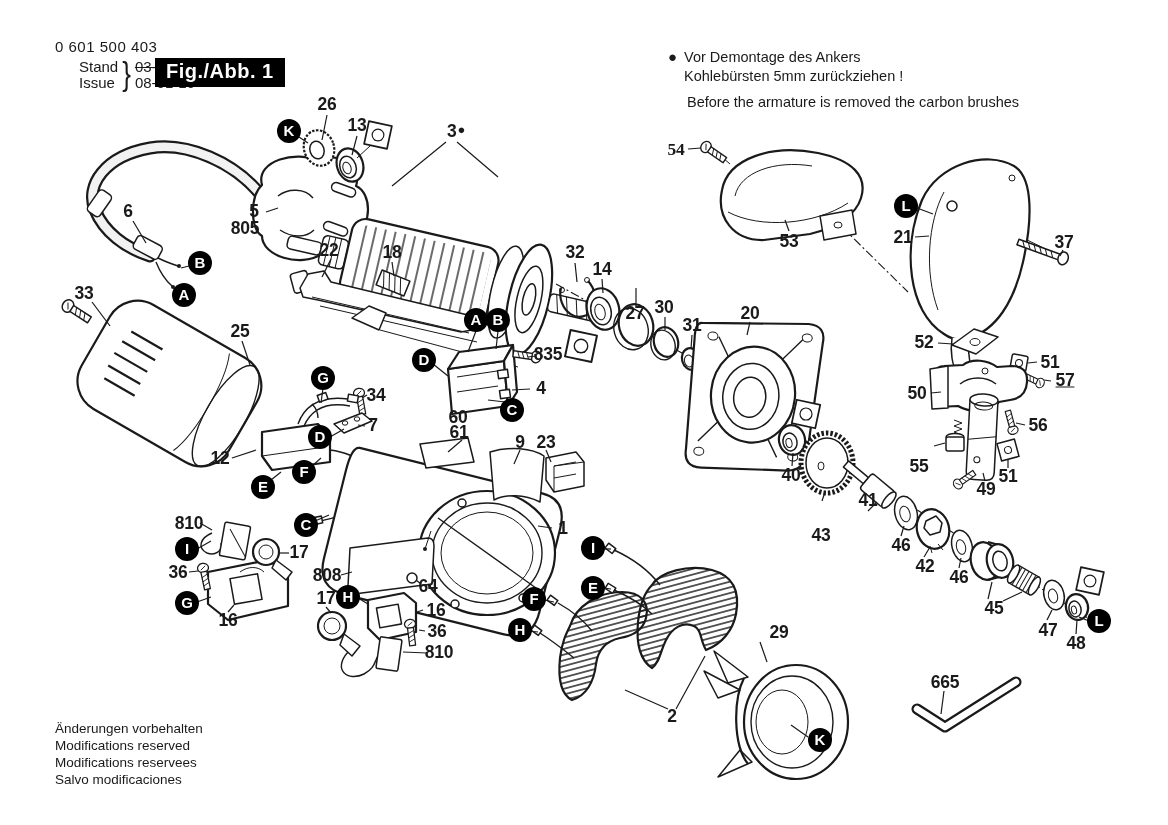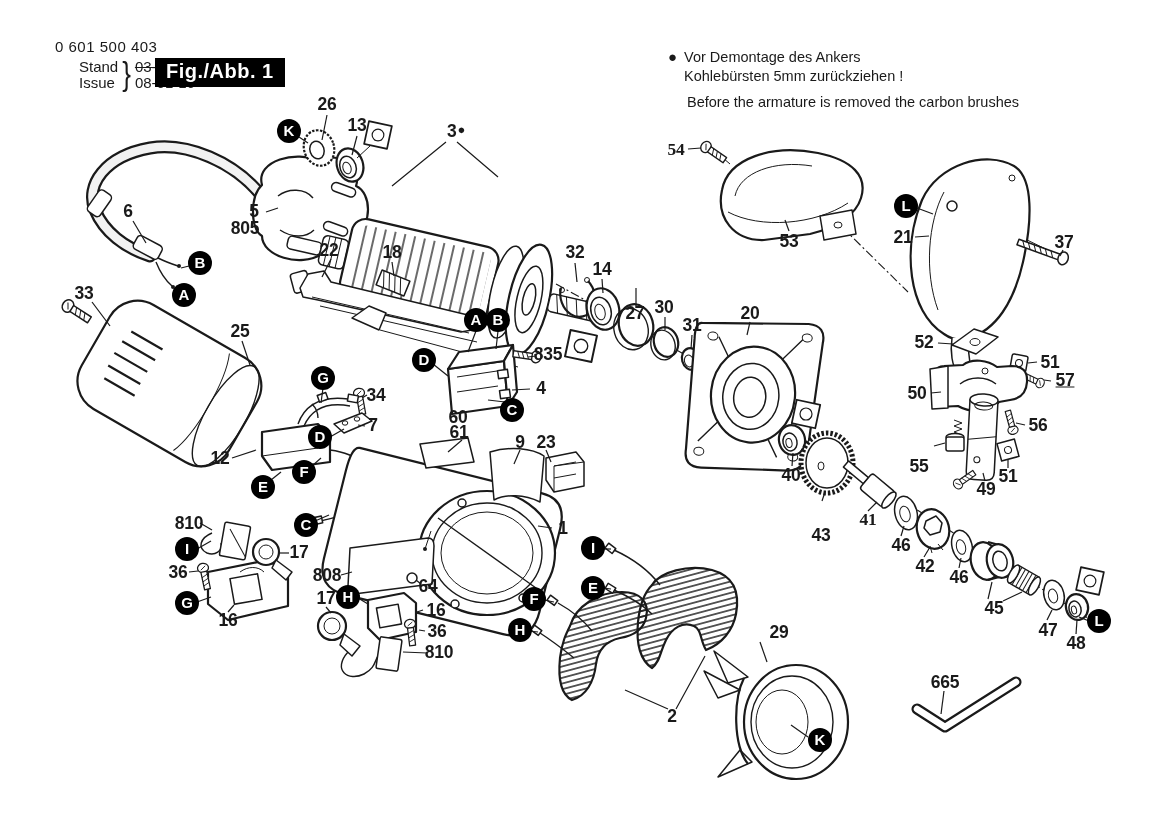--- a/index.html
+++ b/index.html
@@ -505,20 +505,26 @@
       <div>
         <div>Vor Demontage des Ankers</div>
         <div>Kohlebürsten 5mm zurückziehen !</div>
       </div>
     </div>
     <div class="note-en">
       <div>Before the armature is removed the carbon brushes</div>
     </div>
   </div>
 
+  <div class="footer">
+    <div>Änderungen vorbehalten</div>
+    <div>Modifications reserved</div>
+    <div>Modifications reservees</div>
+    <div>Salvo modificaciones</div>
+  </div>
 
   <div id="labels">
       <div class="part-label" style="left: 327px; top: 104px;">26</div>
       <div class="part-label" style="left: 357px; top: 125px;">13</div>
       <div class="part-label" style="left: 456px; top: 131px;">3<span class="sfx">●</span></div>
       <div class="part-label" style="left: 676px; top: 149px; font-family: Liberation Serif, serif;">54</div>
       <div class="part-label" style="left: 789px; top: 241px;">53</div>
       <div class="part-label" style="left: 903px; top: 237px; text-align: center;">21</div>
       <div class="part-label" style="left: 1064px; top: 242px;">37</div>
       <div class="part-label" style="left: 128px; top: 211px;">6</div>
@@ -545,21 +551,21 @@
       <div class="part-label" style="left: 1038px; top: 425px;">56</div>
       <div class="part-label" style="left: 458px; top: 417px;">60</div>
       <div class="part-label" style="left: 459px; top: 432px;">61</div>
       <div class="part-label" style="left: 919px; top: 422px; margin-top: 44px;">55</div>
       <div class="part-label" style="left: 986px; top: 489px;">49</div>
       <div class="part-label" style="left: 1008px; top: 476px;">51</div>
       <div class="part-label" style="left: 520px; top: 442px;">9</div>
       <div class="part-label" style="left: 546px; top: 442px;">23</div>
       <div class="part-label" style="left: 791px; top: 475px;">40</div>
       <div class="part-label" style="left: 821px; top: 509px; margin-top: 26px;">43</div>
-      <div class="part-label" style="left: 868px; top: 519px; font-family: Liberation Serif, serif;">41</div>
+      <div class="part-label" style="left: 868px; top: 500px;">41</div>
       <div class="part-label" style="left: 220px; top: 458px;">12</div>
       <div class="part-label" style="left: 901px; top: 545px;">46</div>
       <div class="part-label" style="left: 925px; top: 566px;">42</div>
       <div class="part-label" style="left: 189px; top: 523px;">810</div>
       <div class="part-label" style="left: 959px; top: 577px;">46</div>
       <div class="part-label" style="left: 299px; top: 552px;">17</div>
       <div class="part-label" style="left: 563px; top: 528px;">1</div>
       <div class="part-label" style="left: 178px; top: 572px;">36</div>
       <div class="part-label" style="left: 994px; top: 608px;">45</div>
       <div class="part-label" style="left: 1048px; top: 630px;">47</div>

